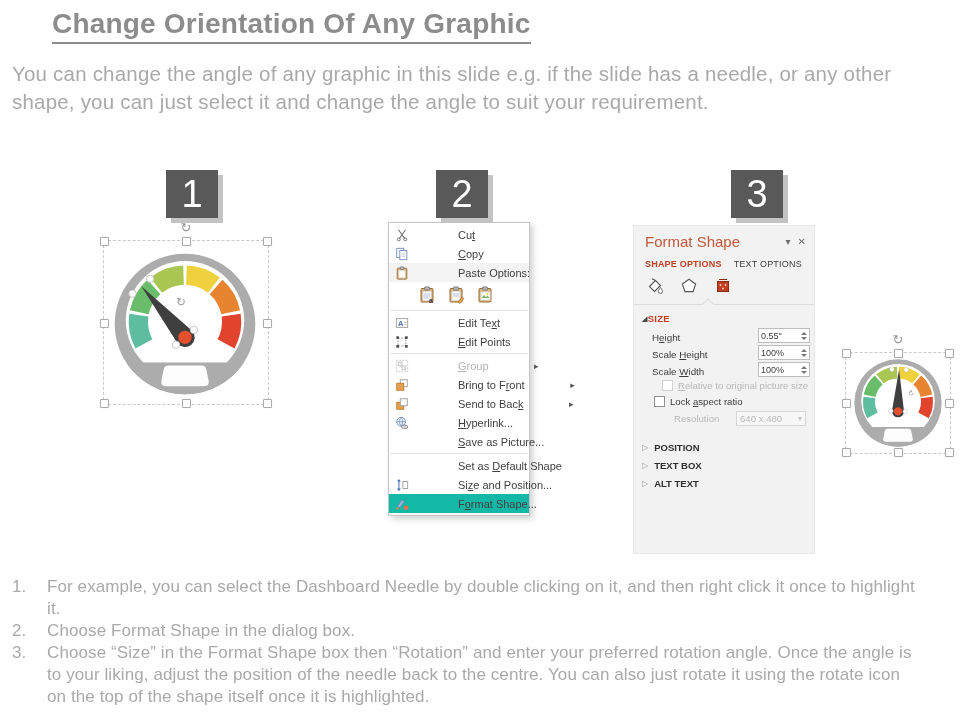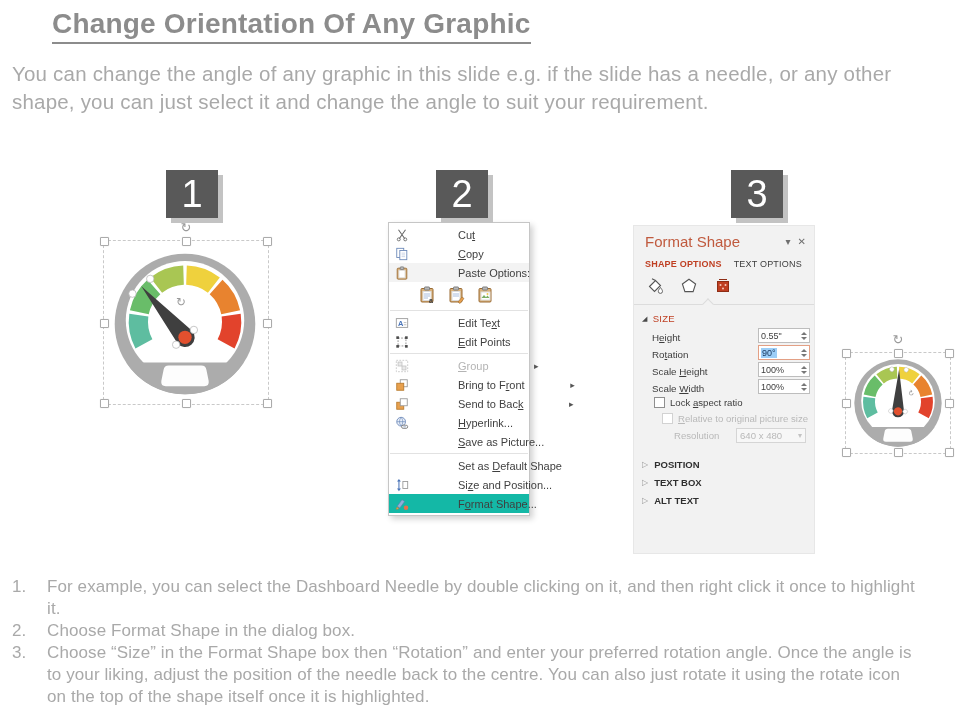--- a/index.html
+++ b/index.html
@@ -62,21 +62,21 @@
   .fp-title{font-size:15px;color:#c05a3e;flex:1;}
   .fp-hicon{color:#6f6f6f;font-size:10px;margin-left:7px;cursor:default;}
   .fp-tabs{display:flex;gap:12px;padding:9px 0 0 11px;font-size:9px;letter-spacing:.2px;}
   .fp-tab{color:#3d3d3d;cursor:default;}
   .fp-tab.active{color:#bf3f22;font-weight:bold;}
   .fp-tools{display:flex;gap:14px;padding:7px 0 0 11px;height:22px;}
   .fp-tool{width:20px;height:20px;display:flex;align-items:center;justify-content:center;}
   .fp-tool svg{width:18px;height:18px;}
   .fp-sep{position:relative;height:1px;background:#dcdcdc;margin-top:6px;}
   .fp-notch{position:absolute;left:70px;top:-4px;width:7px;height:7px;background:#f2f2f2;border-left:1px solid #dcdcdc;border-top:1px solid #dcdcdc;transform:rotate(45deg);}
-  .fp-size-hdr{display:flex;align-items:center;gap:5px;padding:8px 0 2px 8px;color:#bf3f22;font-weight:normal;font-size:9.5px;letter-spacing:.3px;text-align:center;}
+  .fp-size-hdr{display:flex;align-items:center;padding:8px 0 2px 8px;color:#bf3f22;font-weight:bold;font-size:9.5px;letter-spacing:.3px;text-align:center;}
   .fp-size-tri{color:#4a4a4a;font-size:7px;line-height:7px;}
   .fp-row{display:flex;align-items:flex-end;height:17px;padding-left:18px;}
   .fp-row-label{flex:1;font-size:9.8px;}
   .fp-input{
     width:46px;height:13px;background:#fff;border:1px solid #bdbdbd;
     font-size:9px;display:flex;align-items:center;padding:0 2px;margin-right:4px;
   }
   .fp-input.sel{border:1px solid #e3a085;}
   .fp-input .val{flex:1;}
   .fp-input.sel .val{background:#9ccef7;color:#17365d;flex:0 0 auto;padding:0 1px;}
@@ -363,30 +363,20 @@
         <span class="fp-row-label">H<u>e</u>ight</span>
         <span class="fp-input">
           <span class="val">0.55"</span>
           <span class="spin">
             <i class="up"></i>
             <i class="dn"></i>
           </span>
         </span>
       </div>
       <div class="fp-row">
-        <span class="fp-row-label">Ro<u>t</u>ation</span>
-        <span class="fp-input sel">
-          <span class="val">90°</span>
-          <span class="spin">
-            <i class="up"></i>
-            <i class="dn"></i>
-          </span>
-        </span>
-      </div>
-      <div class="fp-row">
         <span class="fp-row-label">Scale <u>H</u>eight</span>
         <span class="fp-input">
           <span class="val">100%</span>
           <span class="spin">
             <i class="up"></i>
             <i class="dn"></i>
           </span>
         </span>
       </div>
       <div class="fp-row">
@@ -394,27 +384,27 @@
         <span class="fp-input">
           <span class="val">100%</span>
           <span class="spin">
             <i class="up"></i>
             <i class="dn"></i>
           </span>
         </span>
       </div>
     </div>
   <div id="fpchecks">
+      <div class="fp-check disabled">
+        <span class="box"></span>
+        <span><u>R</u>elative to original picture size</span>
+      </div>
       <div class="fp-check">
         <span class="box"></span>
         <span>Lock <u>a</u>spect ratio</span>
-      </div>
-      <div class="fp-check disabled">
-        <span class="box"></span>
-        <span><u>R</u>elative to original picture size</span>
       </div>
     </div>
   <div class="fp-res">
     <span class="fp-res-label">Resolution</span>
     <span class="fp-dd">
       <span class="ddv">640 x 480</span>
       <span class="caret">▾</span>
     </span>
   </div>
   <div class="fp-gap"></div>

